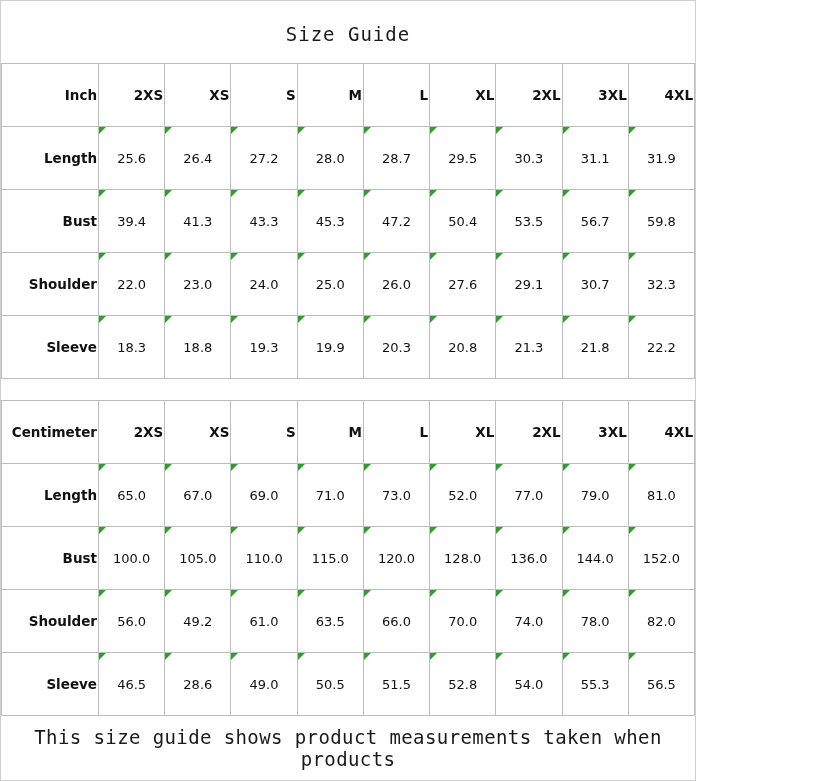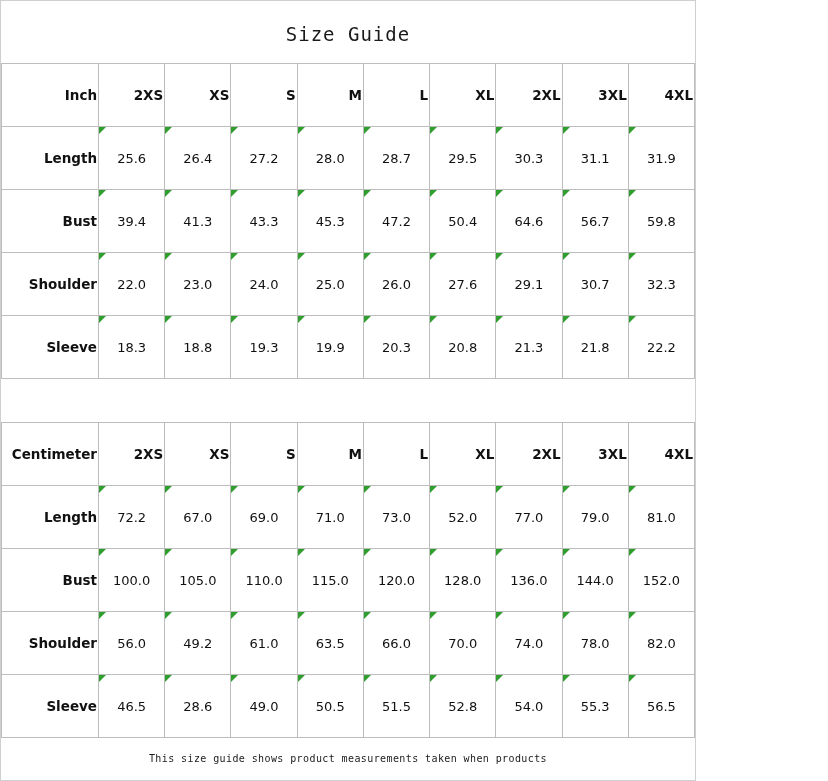--- a/index.html
+++ b/index.html
@@ -71,21 +71,21 @@
     height: 0;
     border-top: 7px solid #2f9e2f;
     border-right: 7px solid transparent;
   }
   .gap {
     height: 80px;
   }
   .footer {
     margin-top: auto;
     text-align: center;
-    font-size: 10px;
+    font-size: 19px;
     line-height: 22px;
     letter-spacing: 0.4px;
     padding-bottom: 10px;
     padding-top: 10px;
     font-family: "DejaVu Sans Mono", monospace;
     color: #1a1a1a;
   }
 </style>
 </head>
 <body>
@@ -133,21 +133,21 @@
         <td class="mark">31.9</td>
       </tr>
       <tr>
         <td class="rowhdr">Bust</td>
         <td class="mark">39.4</td>
         <td class="mark">41.3</td>
         <td class="mark">43.3</td>
         <td class="mark">45.3</td>
         <td class="mark">47.2</td>
         <td class="mark">50.4</td>
-        <td class="mark">64.6</td>
+        <td class="mark">53.5</td>
         <td class="mark">56.7</td>
         <td class="mark">59.8</td>
       </tr>
       <tr>
         <td class="rowhdr">Shoulder</td>
         <td class="mark">22.0</td>
         <td class="mark">23.0</td>
         <td class="mark">24.0</td>
         <td class="mark">25.0</td>
         <td class="mark">26.0</td>
@@ -194,21 +194,21 @@
         <td>S</td>
         <td>M</td>
         <td>L</td>
         <td>XL</td>
         <td>2XL</td>
         <td>3XL</td>
         <td>4XL</td>
       </tr>
       <tr>
         <td class="rowhdr">Length</td>
-        <td class="mark">72.2</td>
+        <td class="mark">65.0</td>
         <td class="mark">67.0</td>
         <td class="mark">69.0</td>
         <td class="mark">71.0</td>
         <td class="mark">73.0</td>
         <td class="mark">52.0</td>
         <td class="mark">77.0</td>
         <td class="mark">79.0</td>
         <td class="mark">81.0</td>
       </tr>
       <tr>

